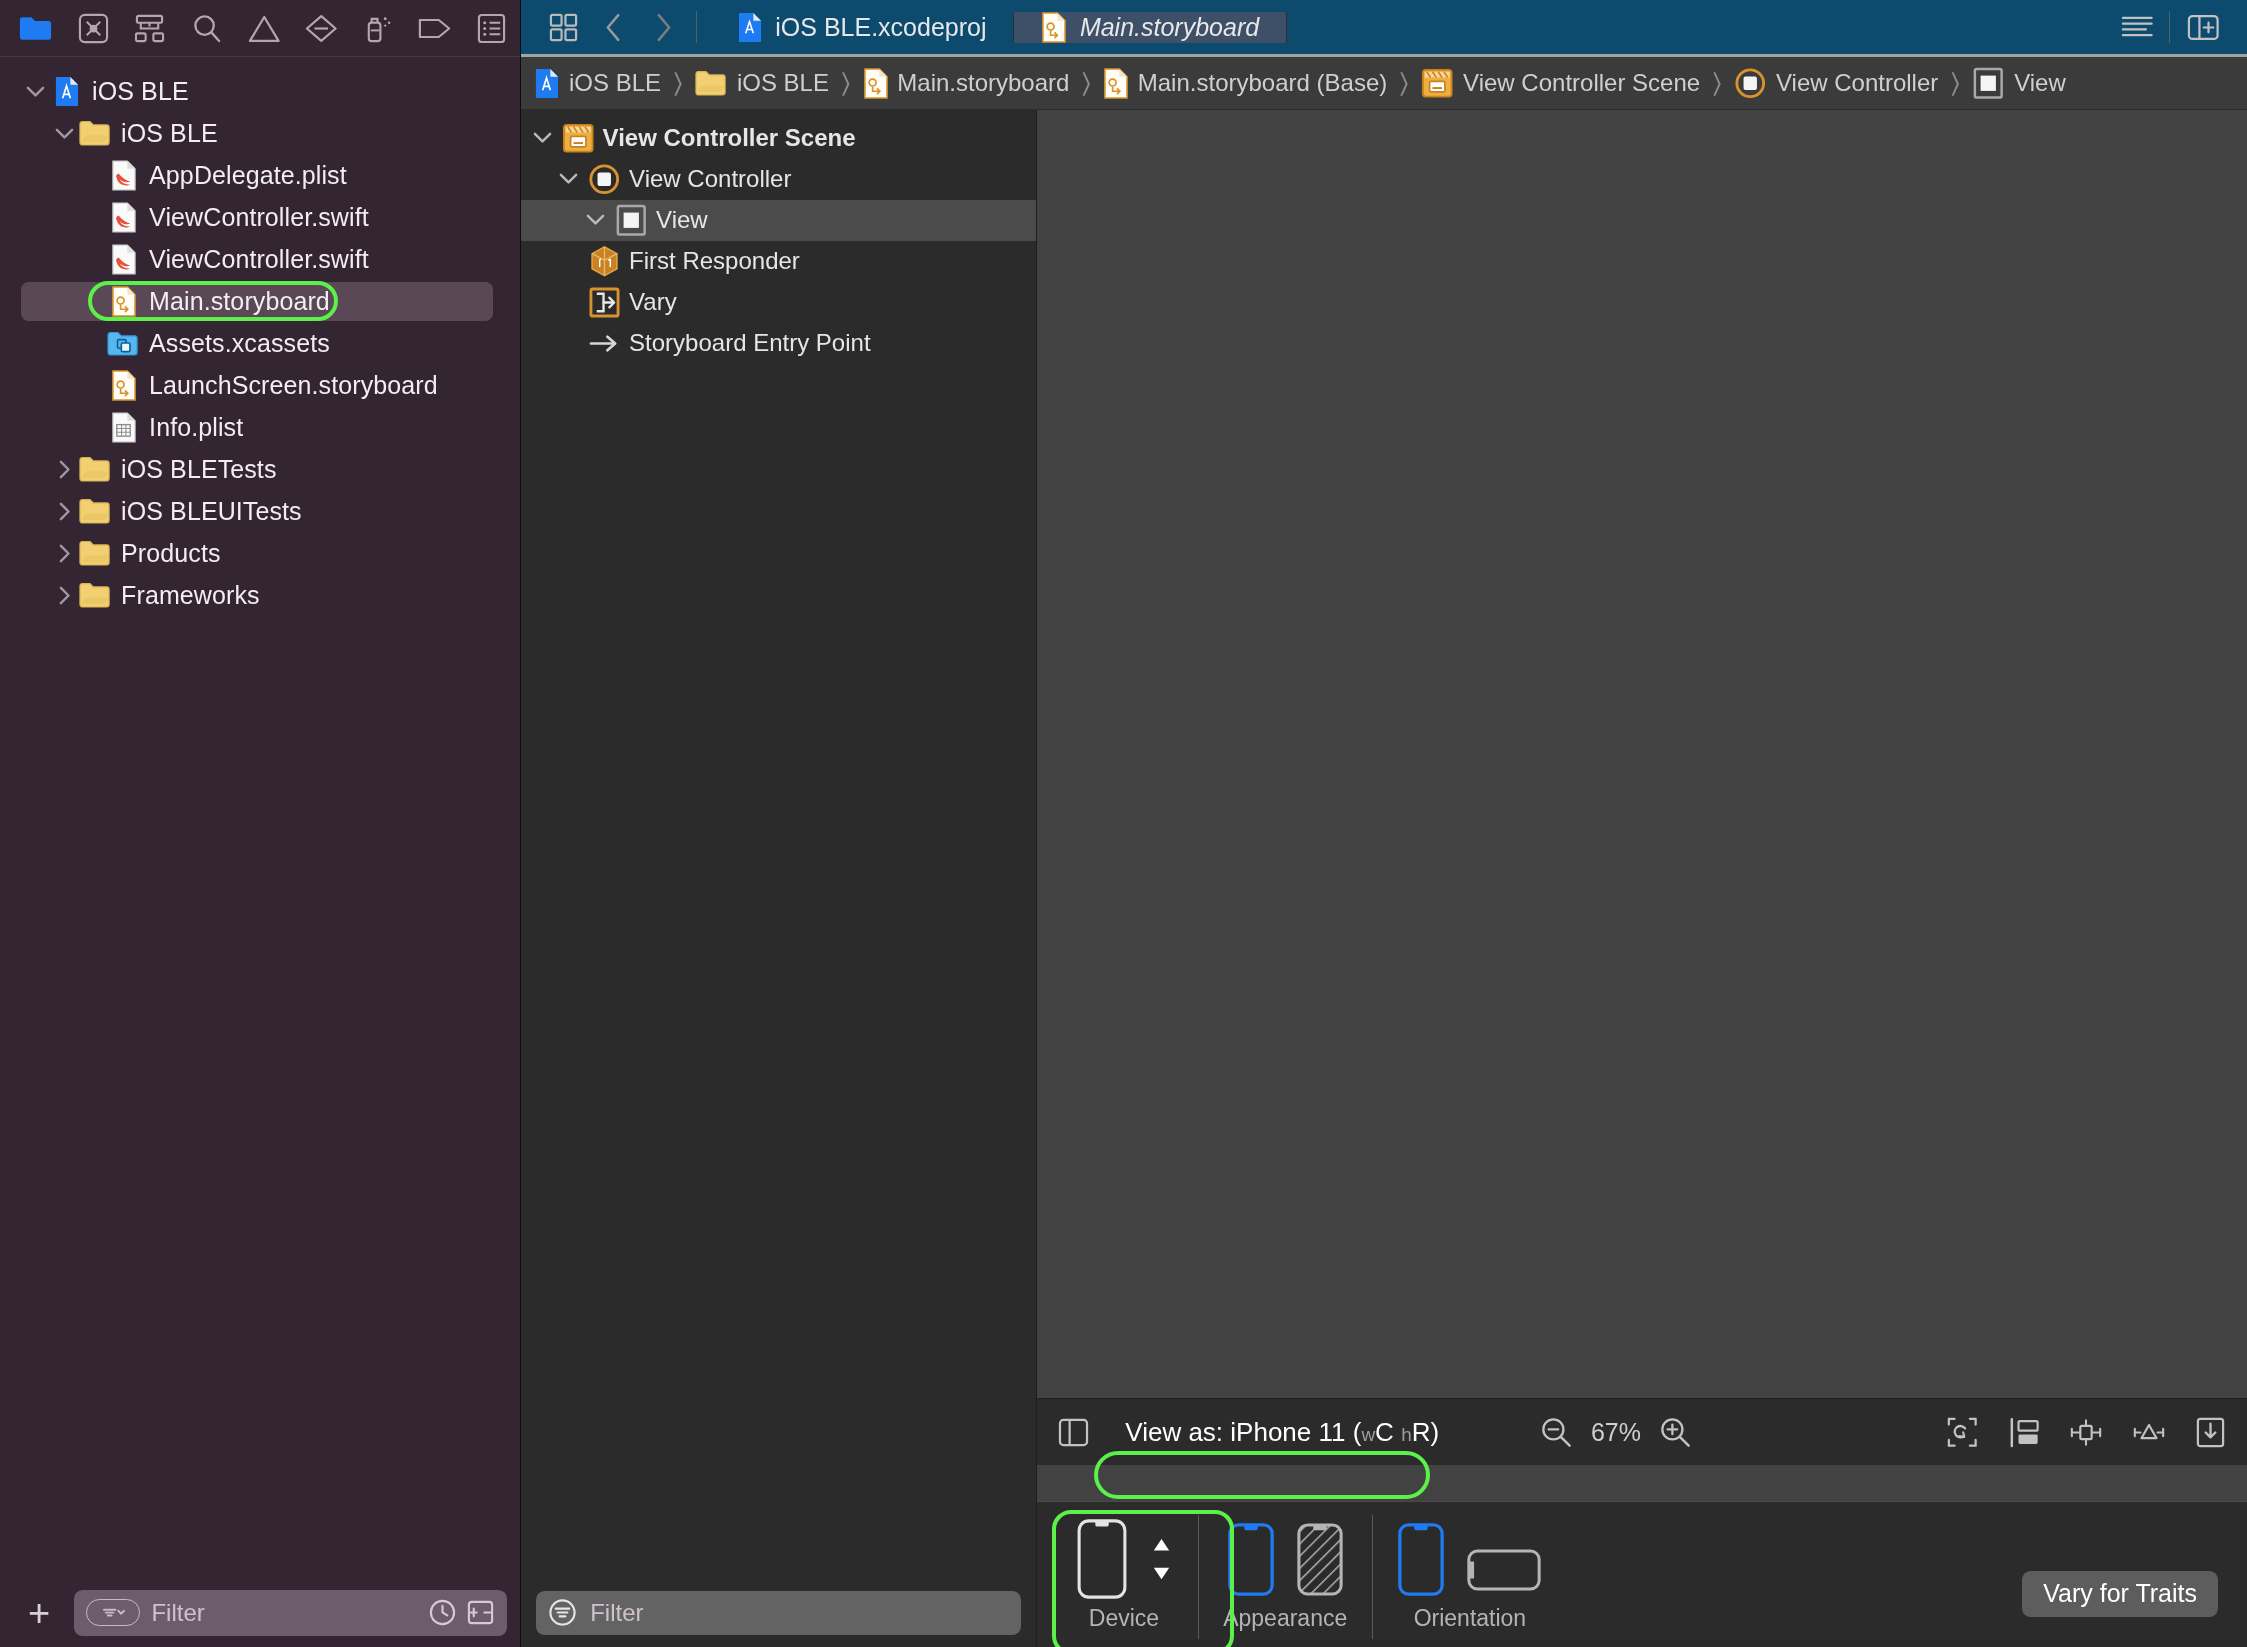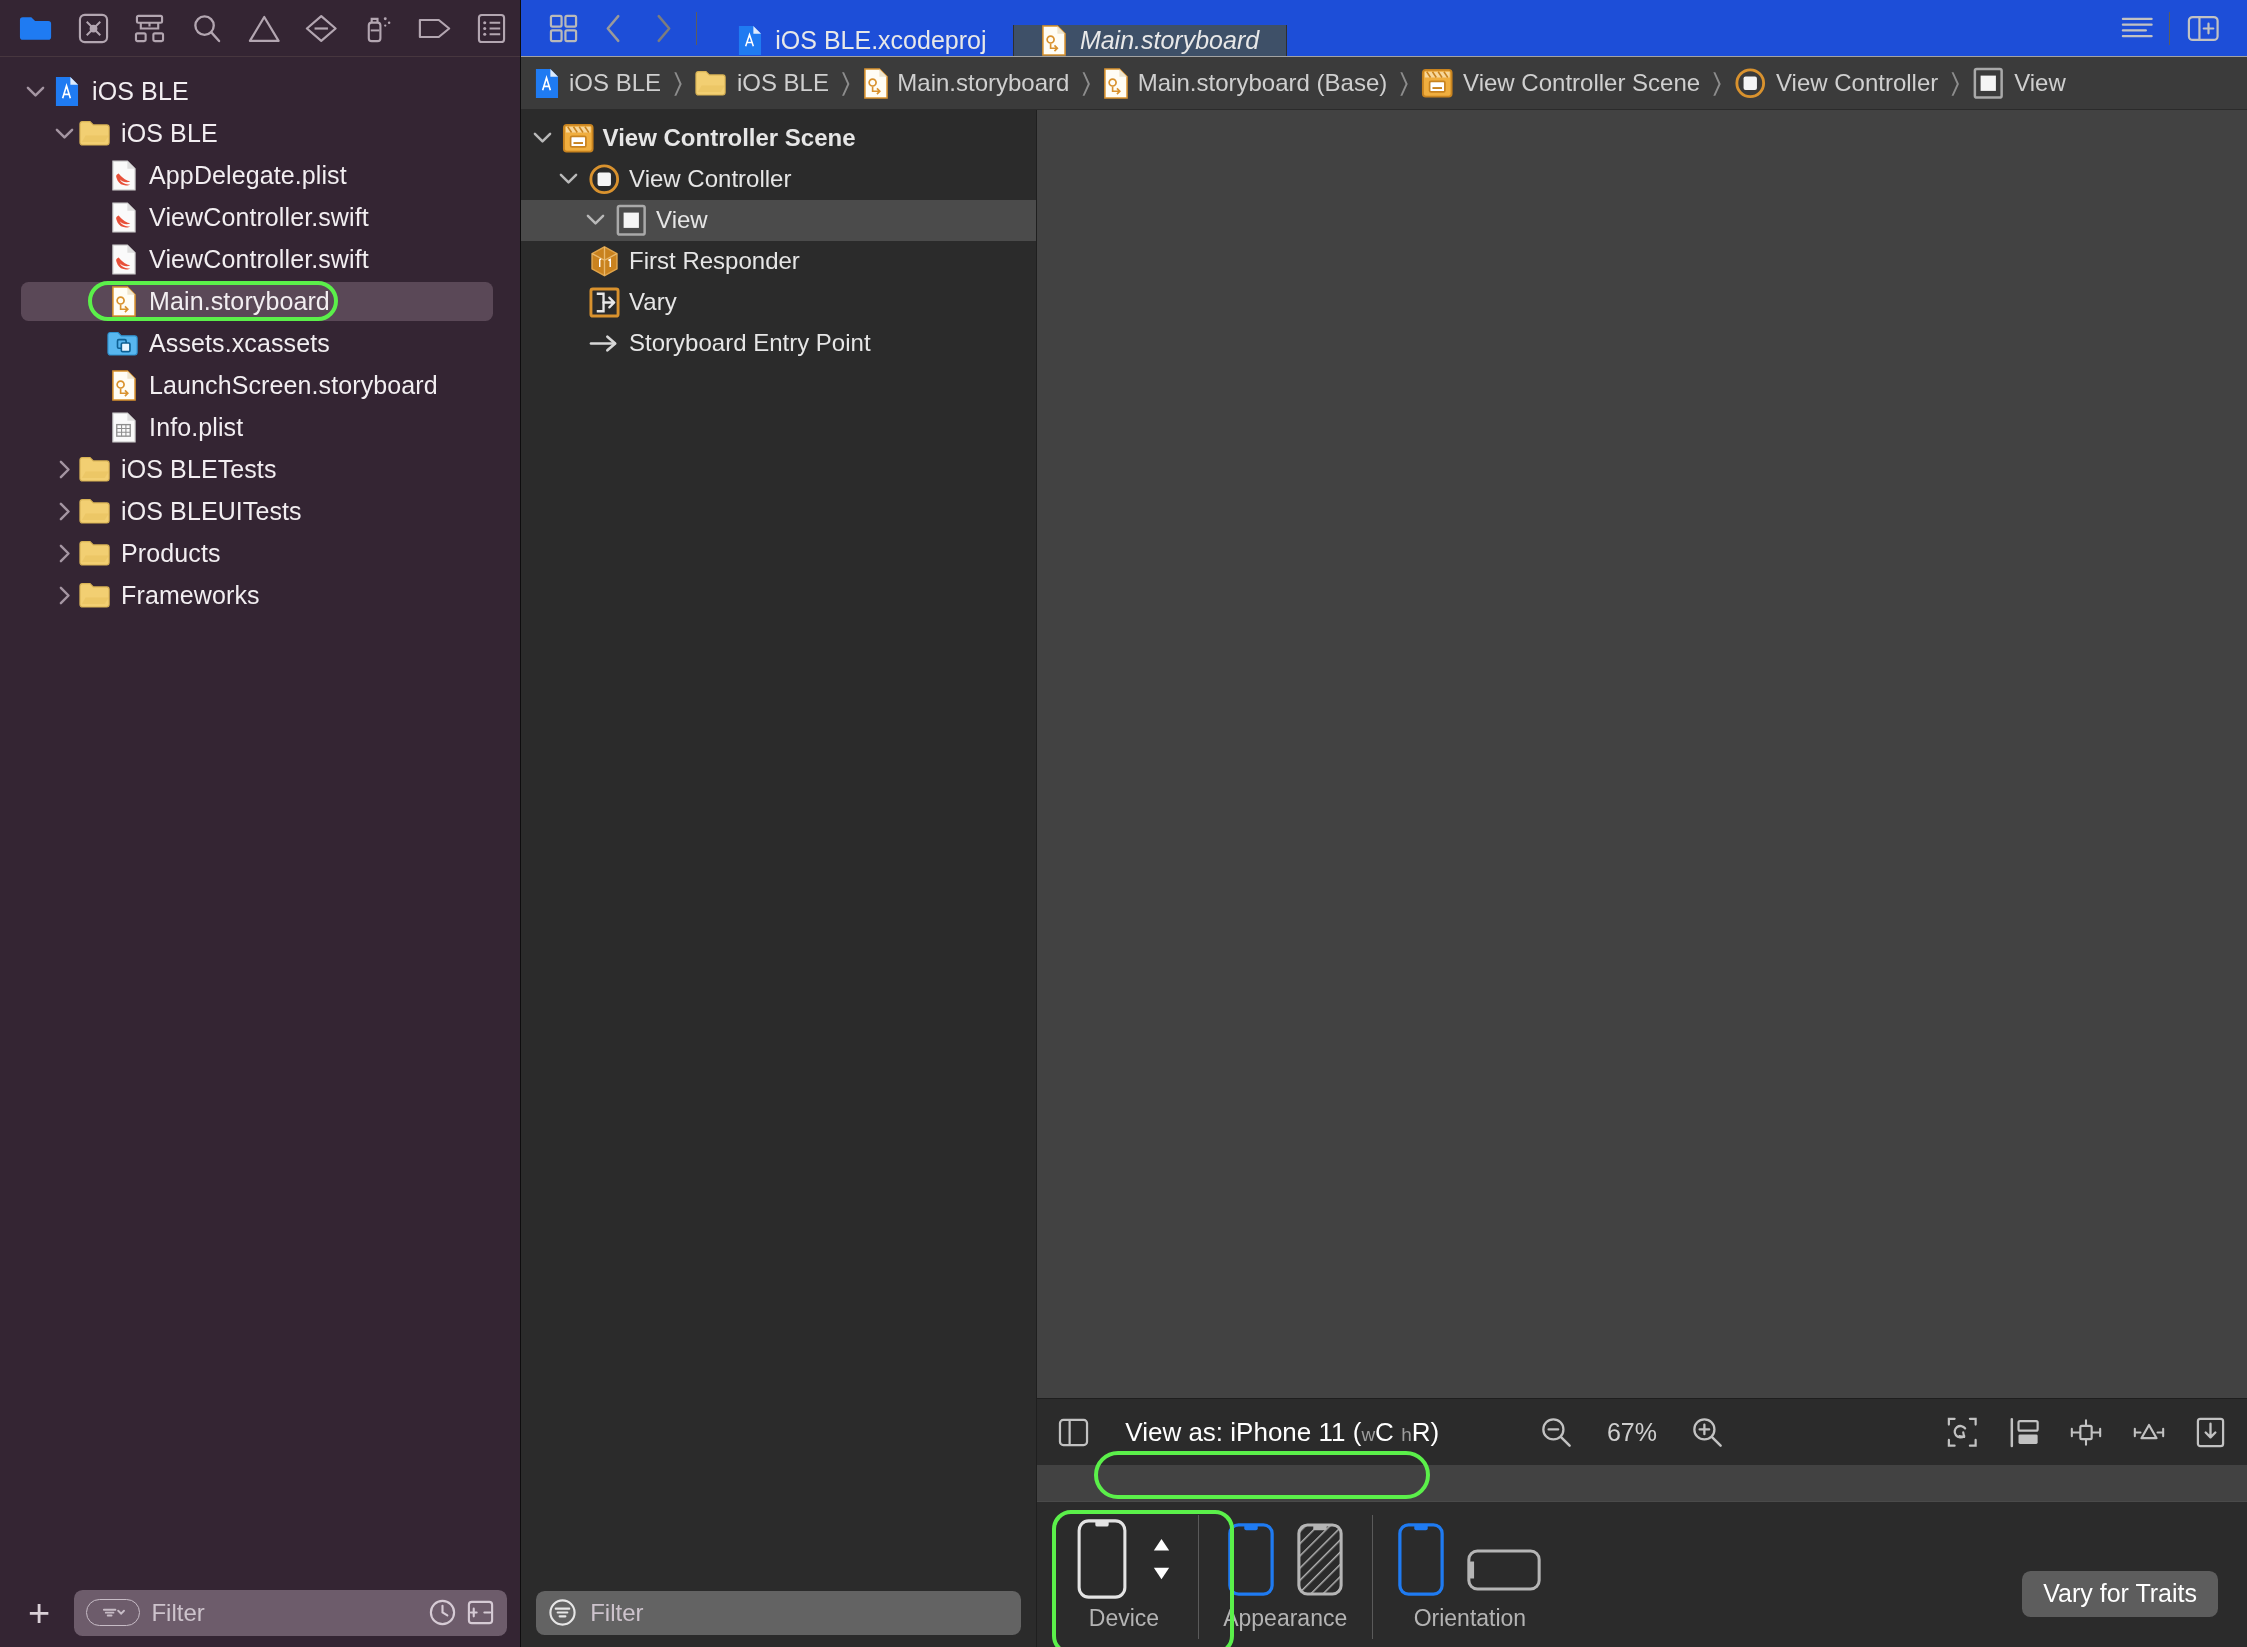--- a/index.html
+++ b/index.html
@@ -115,24 +115,24 @@
   
   .editor {
     flex: 1 1 auto;
     display: flex;
     flex-direction: column;
     background: #3b3b3b;
     min-width: 0;
   }
   .tabbar {
     height: 57px; flex: 0 0 57px;
-    background: #1d4ed8;
+    background: #0c4a6e;
     display: flex;
-    align-items: flex-end;
-    border-bottom: 1px solid #a3a3a3;
+    align-items: center;
+    border-bottom: 3px solid #a3a3a3;
   }
   .tb-icon-group {
     display: flex; align-items: center; gap: 0px;
     padding: 0 5.7px 0 17px;
   }
   .tb-btn {
     width: 50px; height: 55px;
     display: flex; align-items: center; justify-content: center;
   }
   .tb-sep {
@@ -229,21 +229,21 @@
     border-top: 1px solid #1e1e1e;
     position: relative;
   }
   .view-as-btn {
     font-size: 26px; color: #ffffff;
     padding: 5.7px 15.3px;
     white-space: nowrap;
   }
   .view-as-btn .sub { font-size: 19px; color: #9e9e9e; }
   .view-as-btn .cls { font-size: 26px; color: #ffffff; }
-  .zoom-group { display: flex; align-items: center; gap: 34px; margin-left: 86px; }
+  .zoom-group { display: flex; align-items: center; gap: 18px; margin-left: 86px; }
   .zoom-pct { font-size: 25px; color: #cfcfcf; }
   .status-right { margin-left: auto; display: flex; align-items: center; gap: 29px; }
 
   .traits-bar {
     height: 147px; flex: 0 0 147px;
     background: #2b2b2b;
     display: flex; align-items: flex-start;
     padding: 13.4px 21px 0 21px;
     border-top: 1px solid #4a4a4a;
     position: relative;

